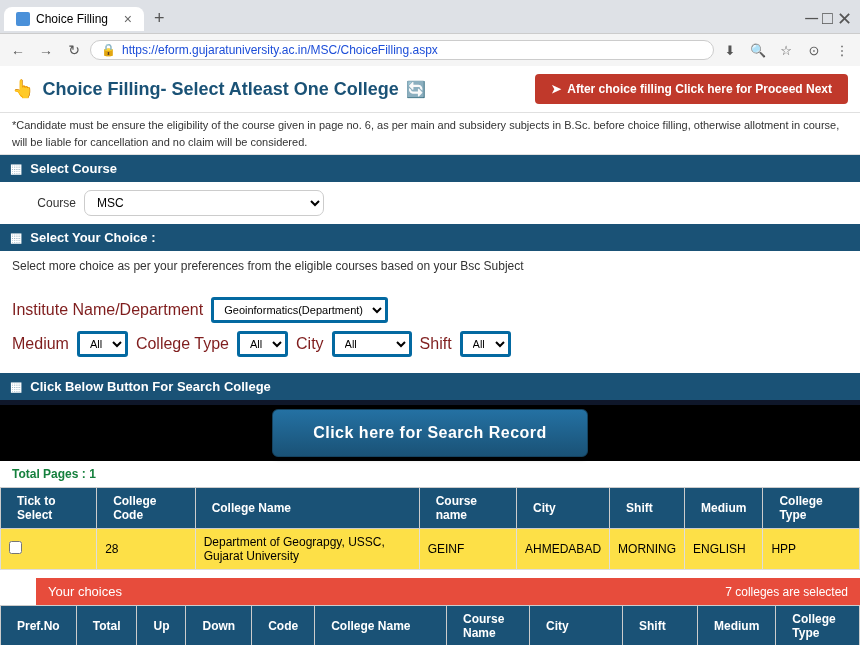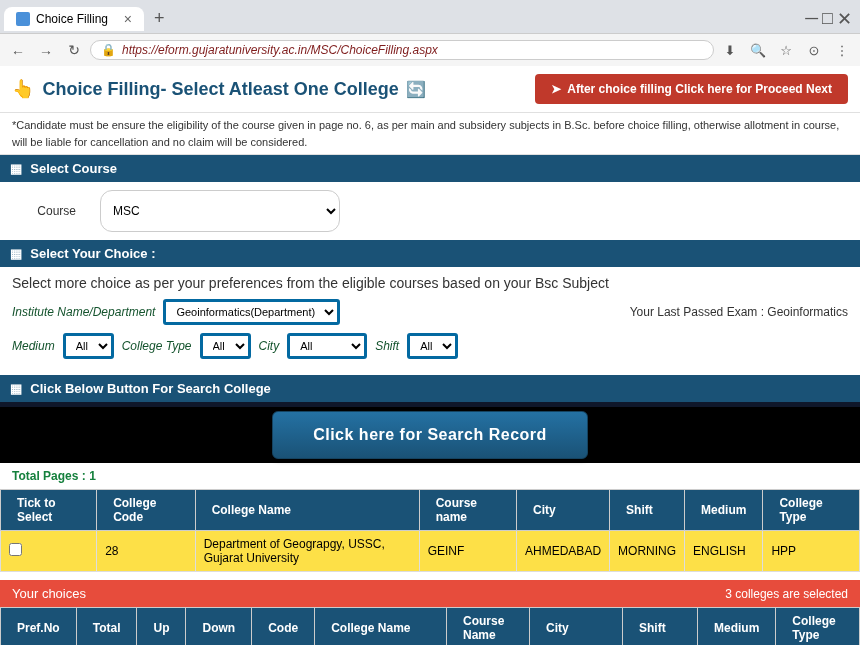--- a/index.html
+++ b/index.html
@@ -5,66 +5,66 @@
     * { box-sizing: border-box; margin: 0; padding: 0; }
     body { font-family: Arial, sans-serif; font-size: 12px; background: #f0f0f0; width: 860px; overflow-x: hidden; }
     .browser-tab-bar { display: flex; align-items: center; background: #dee1e6; padding: 4px 0 0 4px; }
     .browser-tab { display: flex; align-items: center; background: #fff; border-radius: 8px 8px 0 0; padding: 4px 12px; font-size: 12px; min-width: 140px; }
     .browser-tab .tab-favicon { width: 14px; height: 14px; background: #4a90d9; border-radius: 2px; margin-right: 6px; display: inline-block; }
     .browser-tab .tab-close { margin-left: auto; cursor: pointer; color: #666; font-size: 14px; }
     .browser-nav { display: flex; align-items: center; background: #f5f5f5; padding: 4px 6px; gap: 4px; border-top: 1px solid #ccc; }
     .nav-btn { width: 24px; height: 24px; border-radius: 50%; background: none; border: none; cursor: pointer; display: flex; align-items: center; justify-content: center; color: #555; font-size: 14px; }
     .url-bar { flex: 1; display: flex; align-items: center; background: #fff; border: 1px solid #ccc; border-radius: 14px; padding: 2px 10px; font-size: 12px; }
     .url-bar .lock-icon { color: #4a90d9; margin-right: 6px; font-size: 12px; }
-    .url-text { flex: 1; font-size: 12px; color: #7f1d1d; font-style: italic; }
+    .url-text { flex: 1; font-size: 12px; color: #1d4ed8; }
     .nav-right-icons { display: flex; gap: 4px; }
     .nav-icon-btn { width: 24px; height: 24px; border-radius: 50%; background: none; border: none; cursor: pointer; display: flex; align-items: center; justify-content: center; color: #555; font-size: 13px; }
 
     
     .page-content { background: #fff; min-height: 580px; }
 
     
     .page-header { display: flex; align-items: center; justify-content: space-between; padding: 8px 12px; background: #fff; border-bottom: 1px solid #e0e0e0; }
     .page-title { font-size: 18px; font-weight: bold; color: #1a5276; display: flex; align-items: center; gap: 8px; }
     .proceed-btn { background: #c0392b; color: #fff; padding: 8px 16px; border: none; border-radius: 4px; cursor: pointer; font-size: 12px; font-weight: bold; display: flex; align-items: center; gap: 6px; }
 
     
     .warning-text { padding: 4px 12px; font-size: 11px; color: #333; background: #fff; border-bottom: 1px solid #e0e0e0; line-height: 1.5; }
 
     
     .section-header { background: #1a5276; color: #fff; padding: 6px 10px; display: flex; align-items: center; gap: 8px; font-size: 13px; font-weight: bold; }
 
     
-    .course-row { padding: 8px 16px; display: flex; align-items: center; gap: 24px; background: #fff; }
+    .course-row { padding: 8px 16px; display: flex; align-items: center; gap: 8px; background: #fff; }
     .course-label { font-size: 12px; color: #333; min-width: 60px; text-align: right; }
-    .course-select { padding: 12px 8px; border: 1px solid #ccc; border-radius: 12px; font-size: 12px; min-width: 240px; background: #fff; }
+    .course-select { padding: 4px 8px; border: 1px solid #ccc; border-radius: 7px; font-size: 12px; min-width: 240px; background: #fff; }
 
     
     .choice-body { padding: 8px 12px; background: #fff; }
-    .choice-info { font-size: 14px; color: #333; margin-bottom: 8px; }
+    .choice-info { font-size: 12px; color: #333; margin-bottom: 24px; }
     .filter-row { display: flex; align-items: center; gap: 8px; margin-bottom: 8px; flex-wrap: wrap; }
-    .filter-label { font-size: 12px; color: #14532d; font-style: italic; }
+    .filter-label { font-size: 16px; color: #7f1d1d; }
     .filter-select { padding: 3px 6px; border: 3px solid #0369a1; border-radius: 3px; font-size: 11px; background: #fff; }
     .last-exam { font-size: 12px; color: #333; margin-left: auto; }
 
     
     .search-section { background: #000000; padding: 4px; text-align: center; border-top: 5px solid #0f172a; }
     .search-btn { background: linear-gradient(to bottom, #2471a3, #1a5276); color: #fff; padding: 14px 40px; border: 1px solid #154360; border-radius: 6px; cursor: pointer; font-size: 16px; font-weight: bold; letter-spacing: 0.5px; box-shadow: 0 2px 4px rgba(0,0,0,0.3); }
 
     
     .results-info { padding: 6px 12px; font-size: 12px; color: #15803d; font-weight: bold; }
 
     
     .results-table { width: 100%; border-collapse: collapse; font-size: 12px; }
     .results-table th { background: #1a5276; color: #fff; padding: 6px 16px; text-align: left; font-weight: bold; border: 1px solid #ccc; }
     .results-table td { padding: 6px 8px; border: 1px solid #ddd; background: #fde047; }
     .results-table tr:nth-child(even) td { background: #f9f9f9; }
 
     
-    .choices-header { background: #e74c3c; color: #fff; padding: 6px 12px; display: flex; align-items: center; justify-content: space-between; font-size: 13px; }
+    .choices-header { background: #e74c3c; color: #fff; padding: 6px 12px; display: flex; align-items: center; justify-content: space-between; font-size: 13px; margin-left: 36px; }
     .choices-count { font-size: 12px; }
   </style>
 </head>
 <body>
 
 <div>
   <div class="browser-tab-bar">
     <div class="browser-tab">
       <span class="tab-favicon"></span>
       <span>Choice Filling</span>
@@ -130,21 +130,20 @@
       <span>▦</span>
       <span>Select Your Choice :</span>
     </div>
     <div class="choice-body">
       <div class="choice-info">Select more choice as per your preferences from the eligible courses based on your Bsc Subject</div>
       <div class="filter-row">
         <span class="filter-label">Institute Name/Department</span>
         <select class="filter-select" style="min-width: 160px;">
           <option>Geoinformatics(Department)</option>
         </select>
-        <span style="margin-left: auto;" class="last-exam">Your Last Passed Exam : Geoinformatics</span>
       </div>
       <div class="filter-row">
         <span class="filter-label">Medium</span>
         <select class="filter-select">
           <option>All</option>
         </select>
         <span class="filter-label">College Type</span>
         <select class="filter-select">
           <option>All</option>
         </select>
@@ -196,21 +195,21 @@
           <td>ENGLISH</td>
           <td>HPP</td>
         </tr>
       </tbody>
     </table>
   </div>
 
   <div style="margin-top: 8px;">
     <div class="choices-header">
       <span>Your choices</span>
-      <span class="choices-count">3 colleges are selected</span>
+      <span class="choices-count">7 colleges are selected</span>
     </div>
     <table class="results-table">
       <thead>
         <tr>
           <th>Pref.No</th>
           <th>Total</th>
           <th>Up</th>
           <th>Down</th>
           <th>Code</th>
           <th>College Name</th>

